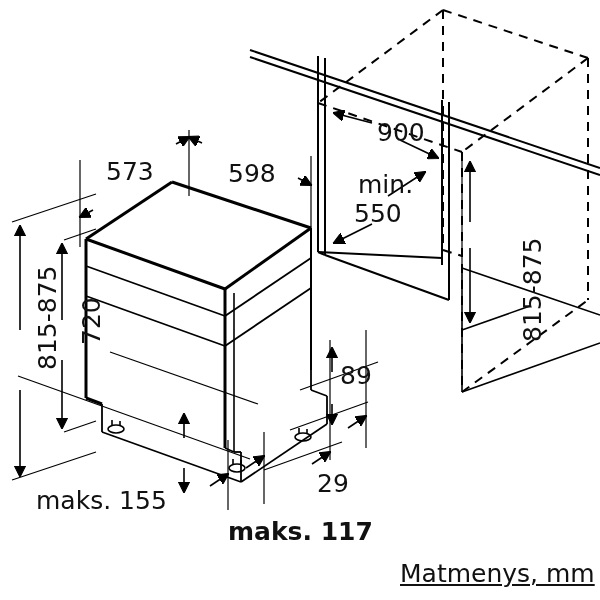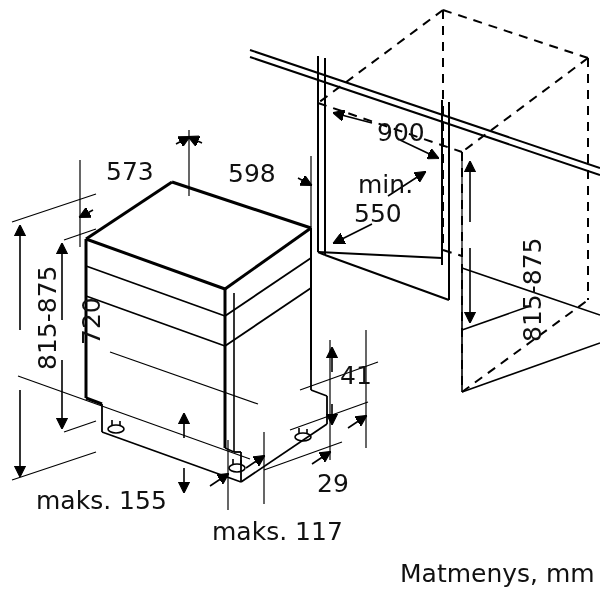--- a/index.html
+++ b/index.html
@@ -5,21 +5,21 @@
 <style>
   html,body{margin:0;padding:0;background:#ffffff;}
   body{width:600px;height:600px;overflow:hidden;
        font-family:"DejaVu Sans","Liberation Sans",sans-serif;}
   #stage{position:relative;width:600px;height:600px;background:#fff;}
   svg.draw{position:absolute;left:0;top:0;width:600px;height:600px;}
   .lbl{position:absolute;white-space:nowrap;color:#111111;
        font-family:"DejaVu Sans","Liberation Sans",sans-serif;
        font-size:25px;line-height:1.08;letter-spacing:0px;}
   .lbl.rot{transform-origin:left top;transform:rotate(-90deg);}
-  .caption{font-size:25px;}
+  .caption{font-size:25px;text-decoration:underline;}
 </style>
 </head>
 <body>
 
 <div id="stage">
 
   <svg class="draw" viewBox="0 0 600 600">
     <g fill="none" stroke="#000000" stroke-linecap="butt" stroke-linejoin="miter">
 
       <g stroke-width="2" stroke-dasharray="9,7">
@@ -203,21 +203,21 @@
 
   <div class="lbl rot" style="left:34px;top:370px;">815-875</div>
 
   <div class="lbl rot" style="left:78px;top:345px;">720</div>
 
   <div class="lbl rot" style="left:519px;top:342px;">815-875</div>
 
 
   <div class="lbl" style="left:36px;top:487px;">maks. 155</div>
 
-  <div class="lbl" style="left:340px;top:362px;">41</div>
+  <div class="lbl" style="left:340px;top:362px;">89</div>
 
   <div class="lbl" style="left:317px;top:470px;">29</div>
 
-  <div class="lbl" style="left:212px;top:518px;">maks. 117</div>
+  <div class="lbl" style="left:228px;top:518px;font-weight:bold;">maks. 117</div>
 
   <div class="lbl caption" style="left:400px;top:560px;">Matmenys, mm</div>
 
 </div>
 
 </body></html>

